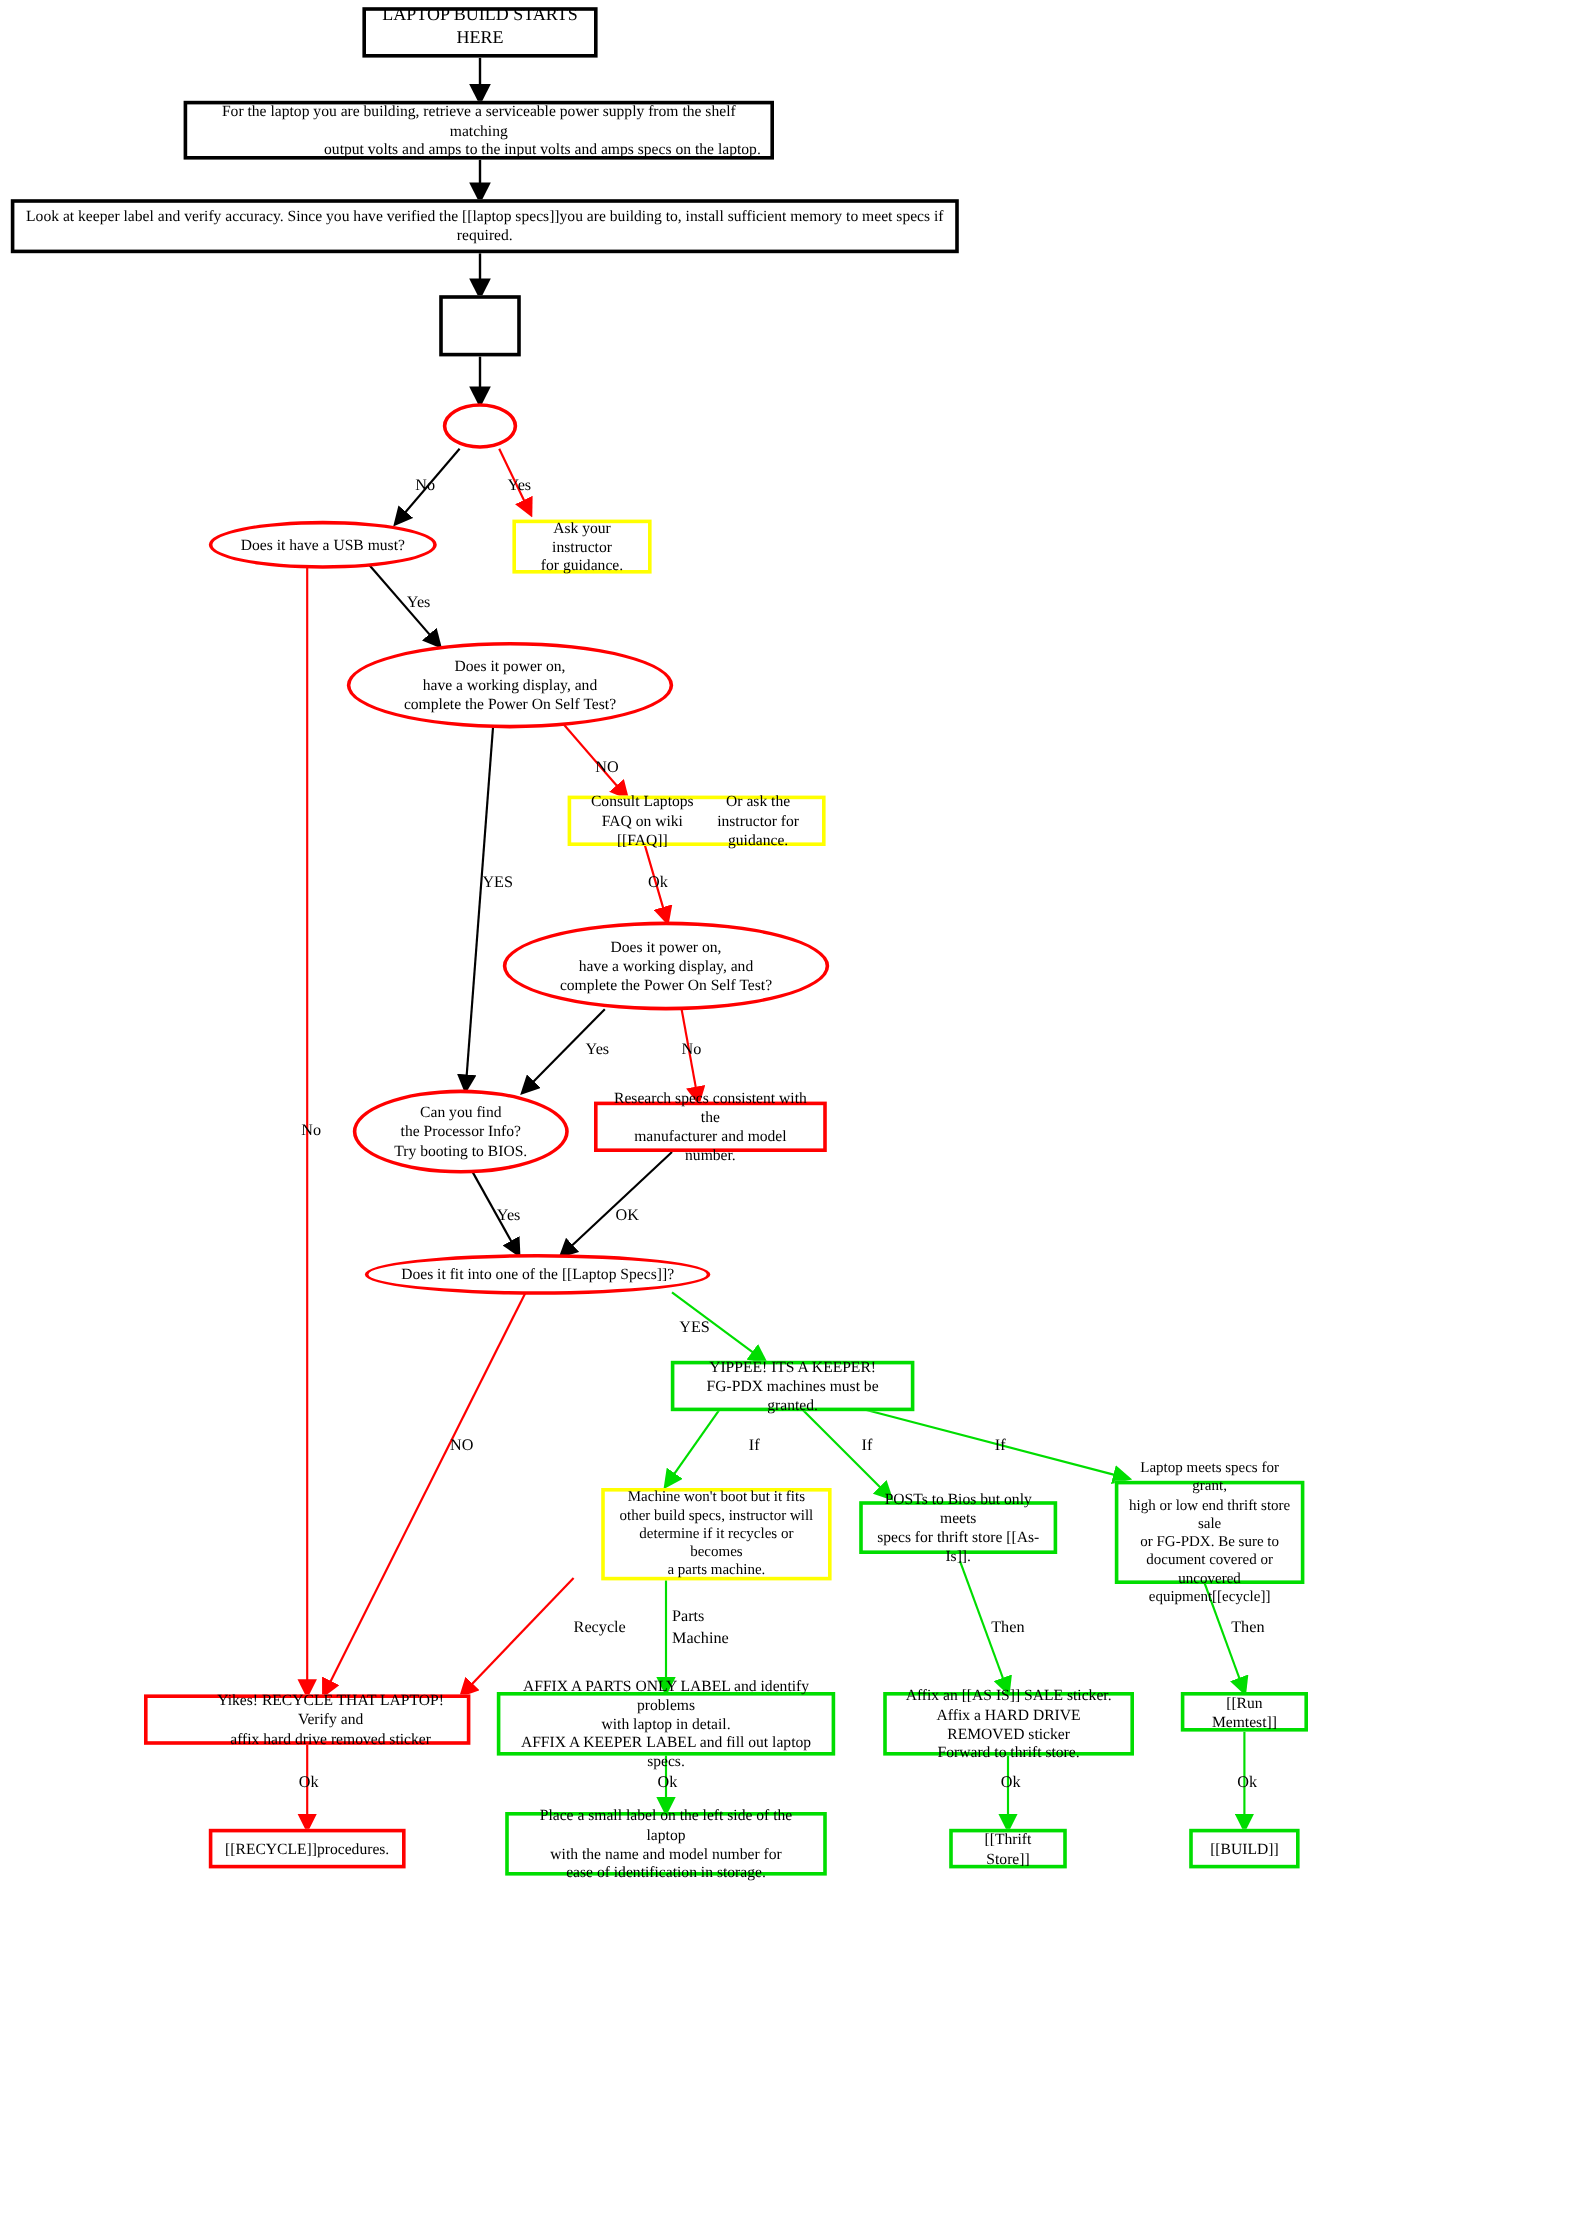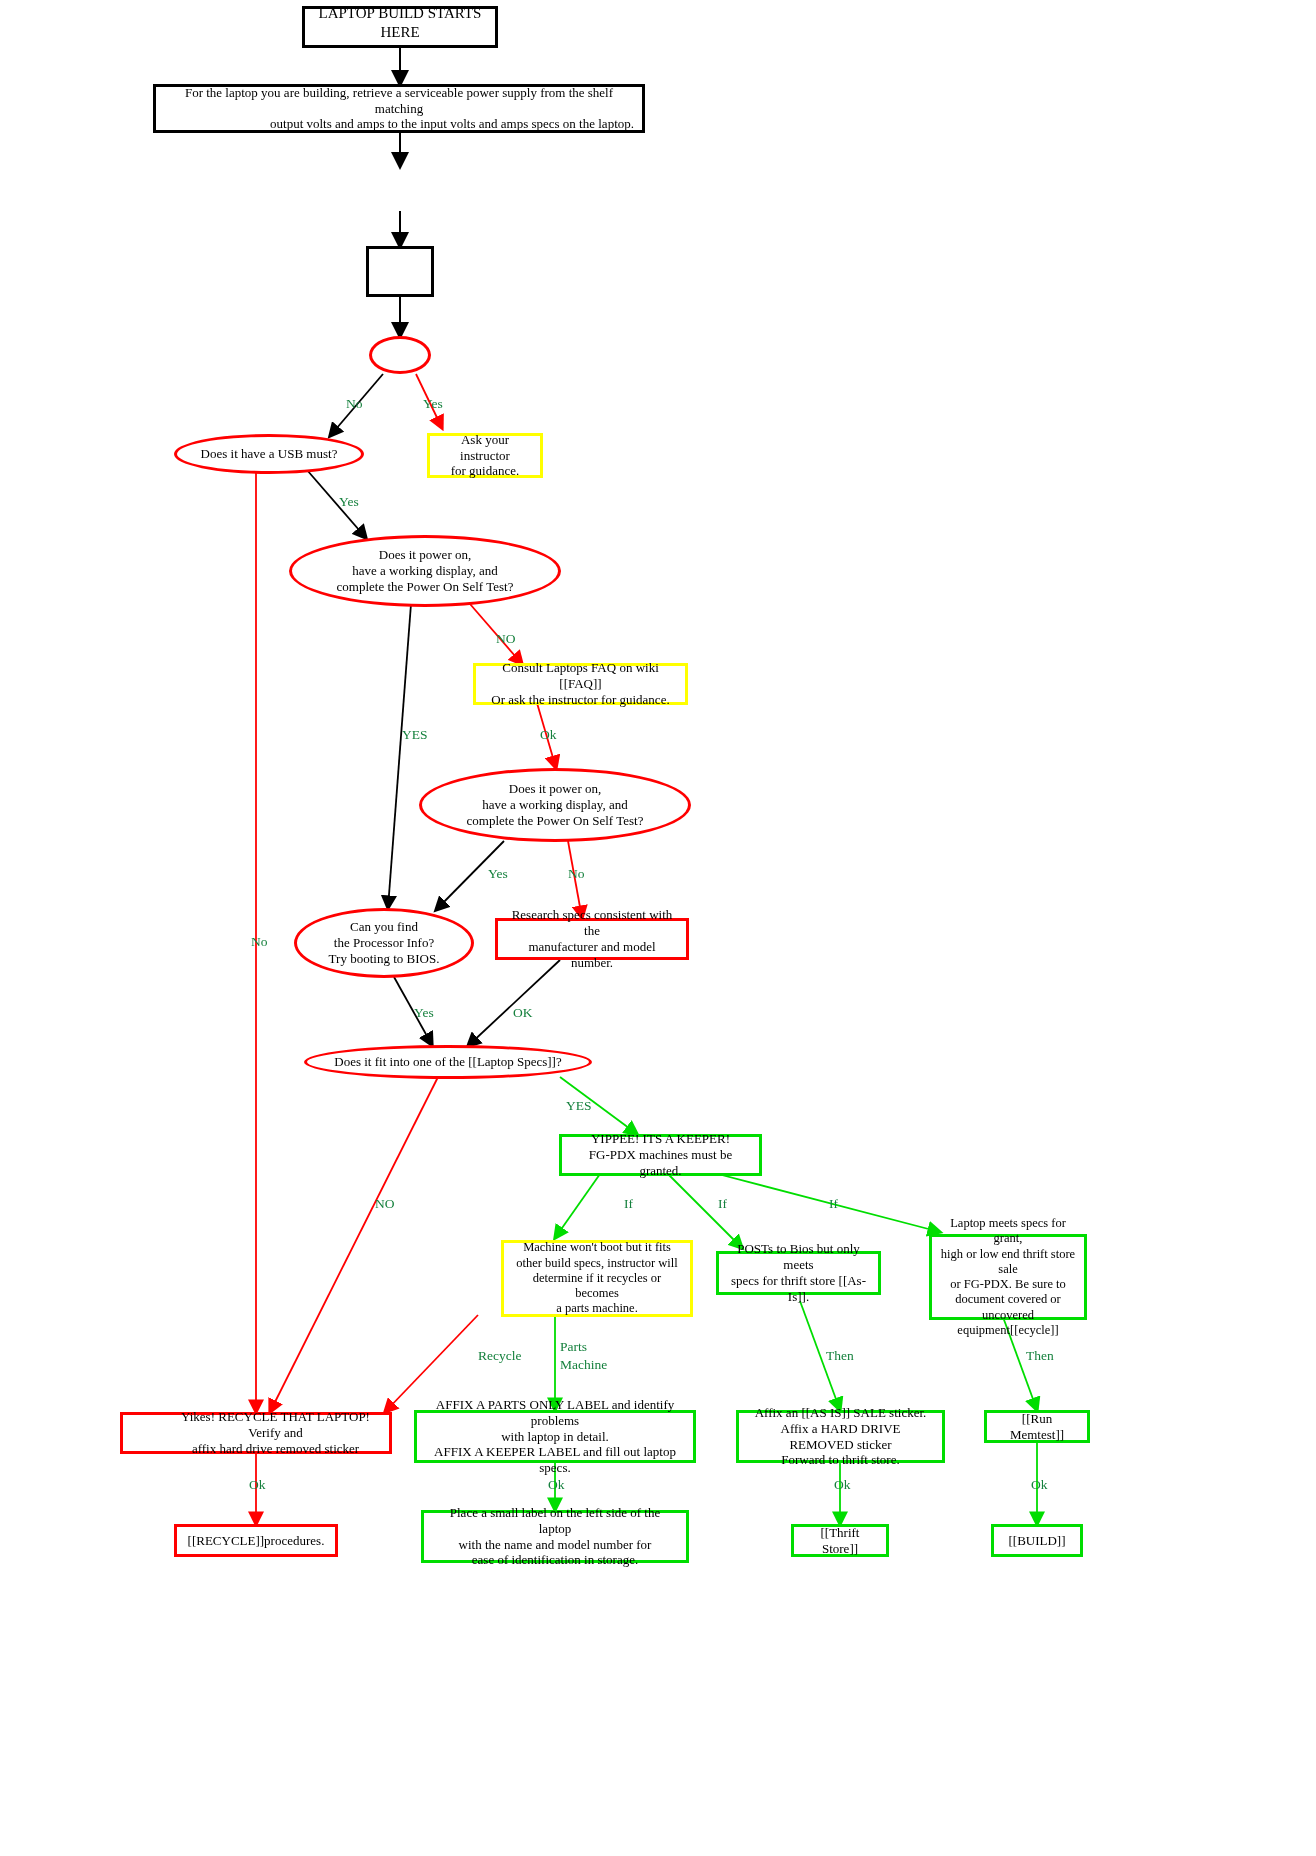--- a/index.html
+++ b/index.html
@@ -8,21 +8,21 @@
   svg#edges{position:absolute;left:0;top:0;width:1316px;height:1856px;pointer-events:none;}
 
   .node{position:absolute;box-sizing:border-box;display:flex;align-items:center;justify-content:center;text-align:center;line-height:1.22;}
   .boxnode{border:3px solid #000;background:#fff;padding:4px 8px;}
   .boxnode.black{border-color:#000;align-items:flex-end;}
   .boxnode.red{border-color:#ff0000;}
   .boxnode.yellow{border-color:#ffff00;margin-left:42px;}
   .boxnode.green{border-color:#00dd00;}
   .ellipse{border:3px solid #ff0000;border-radius:50%;background:#fff;}
   .ellipse.empty{border-width:3px;}
-  .elabel{position:absolute;font-size:14px;color:#15803d;white-space:nowrap;}
+  .elabel{position:absolute;font-size:14px;color:#000000;white-space:nowrap;}
   .t11{font-size:12.5px;}
   .t12{font-size:13px;}
   .t13{font-size:13.5px;}
   .t15{font-size:15px;}
 </style>
 </head>
 <body>
 
 <div id="stage">
 
@@ -98,20 +98,23 @@
 
   <div class="node boxnode black t15" style="left:302px;top:6px;width:196px;height:42px;">
     <span>LAPTOP BUILD STARTS HERE</span>
   </div>
 
   <div class="node boxnode black t12" style="left:153px;top:84px;width:492px;height:49px;flex-direction:column;">
     <span>For the laptop you are building, retrieve a serviceable power supply from the shelf matching</span>
     <span>output volts and amps to the input volts and amps specs on the laptop.</span>
   </div>
 
+  <div class="node boxnode black t12" style="left:9px;top:166px;width:790px;height:45px;">
+    <span>Look at keeper label and verify accuracy. Since you have verified the [[laptop specs]]you are building to, install sufficient memory to meet specs if required.</span>
+  </div>
 
   <div class="node boxnode black" style="left:366px;top:246px;width:68px;height:51px;">
     <span></span>
   </div>
 
   <div class="node ellipse empty" style="left:369px;top:336px;width:62px;height:38px;">
     <span></span>
   </div>
 
   <div class="node ellipse t12" style="left:174px;top:434px;width:190px;height:40px;">
@@ -122,21 +125,21 @@
     <span>Ask your instructor</span>
     <span>for guidance.</span>
   </div>
 
   <div class="node ellipse t12" style="left:289px;top:535px;width:272px;height:72px;flex-direction:column;">
     <span>Does it power on,</span>
     <span>have a working  display, and</span>
     <span>complete the Power On Self Test?</span>
   </div>
 
-  <div class="node boxnode yellow t12" style="left:431px;top:663px;width:215px;height:42px;flex-direction:column;">
+  <div class="node boxnode yellow t12" style="left:431px;top:663px;width:215px;height:42px;flex-direction:row;">
     <span>Consult Laptops FAQ on wiki [[FAQ]]</span>
     <span>Or ask the instructor for guidance.</span>
   </div>
 
   <div class="node ellipse t12" style="left:419px;top:768px;width:272px;height:74px;flex-direction:column;">
     <span>Does it power on,</span>
     <span>have a working display, and</span>
     <span>complete the Power On Self Test?</span>
   </div>
 

